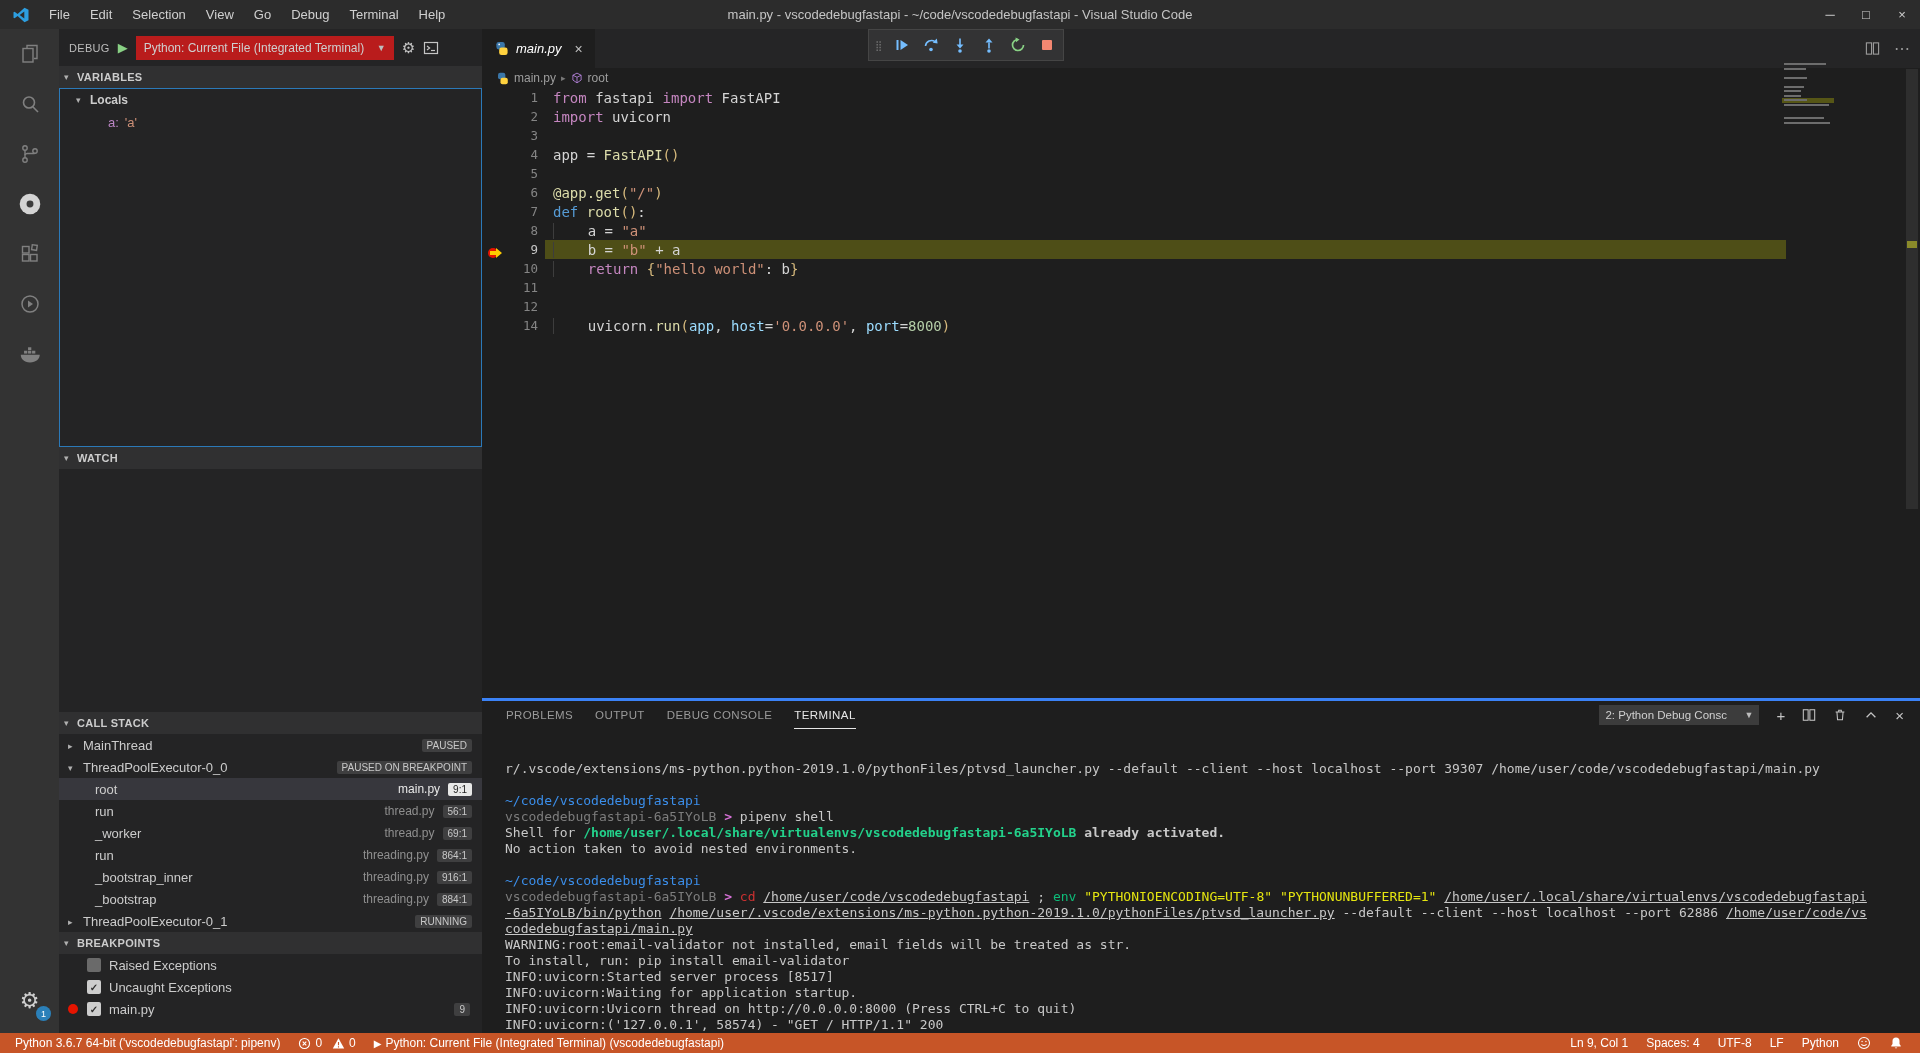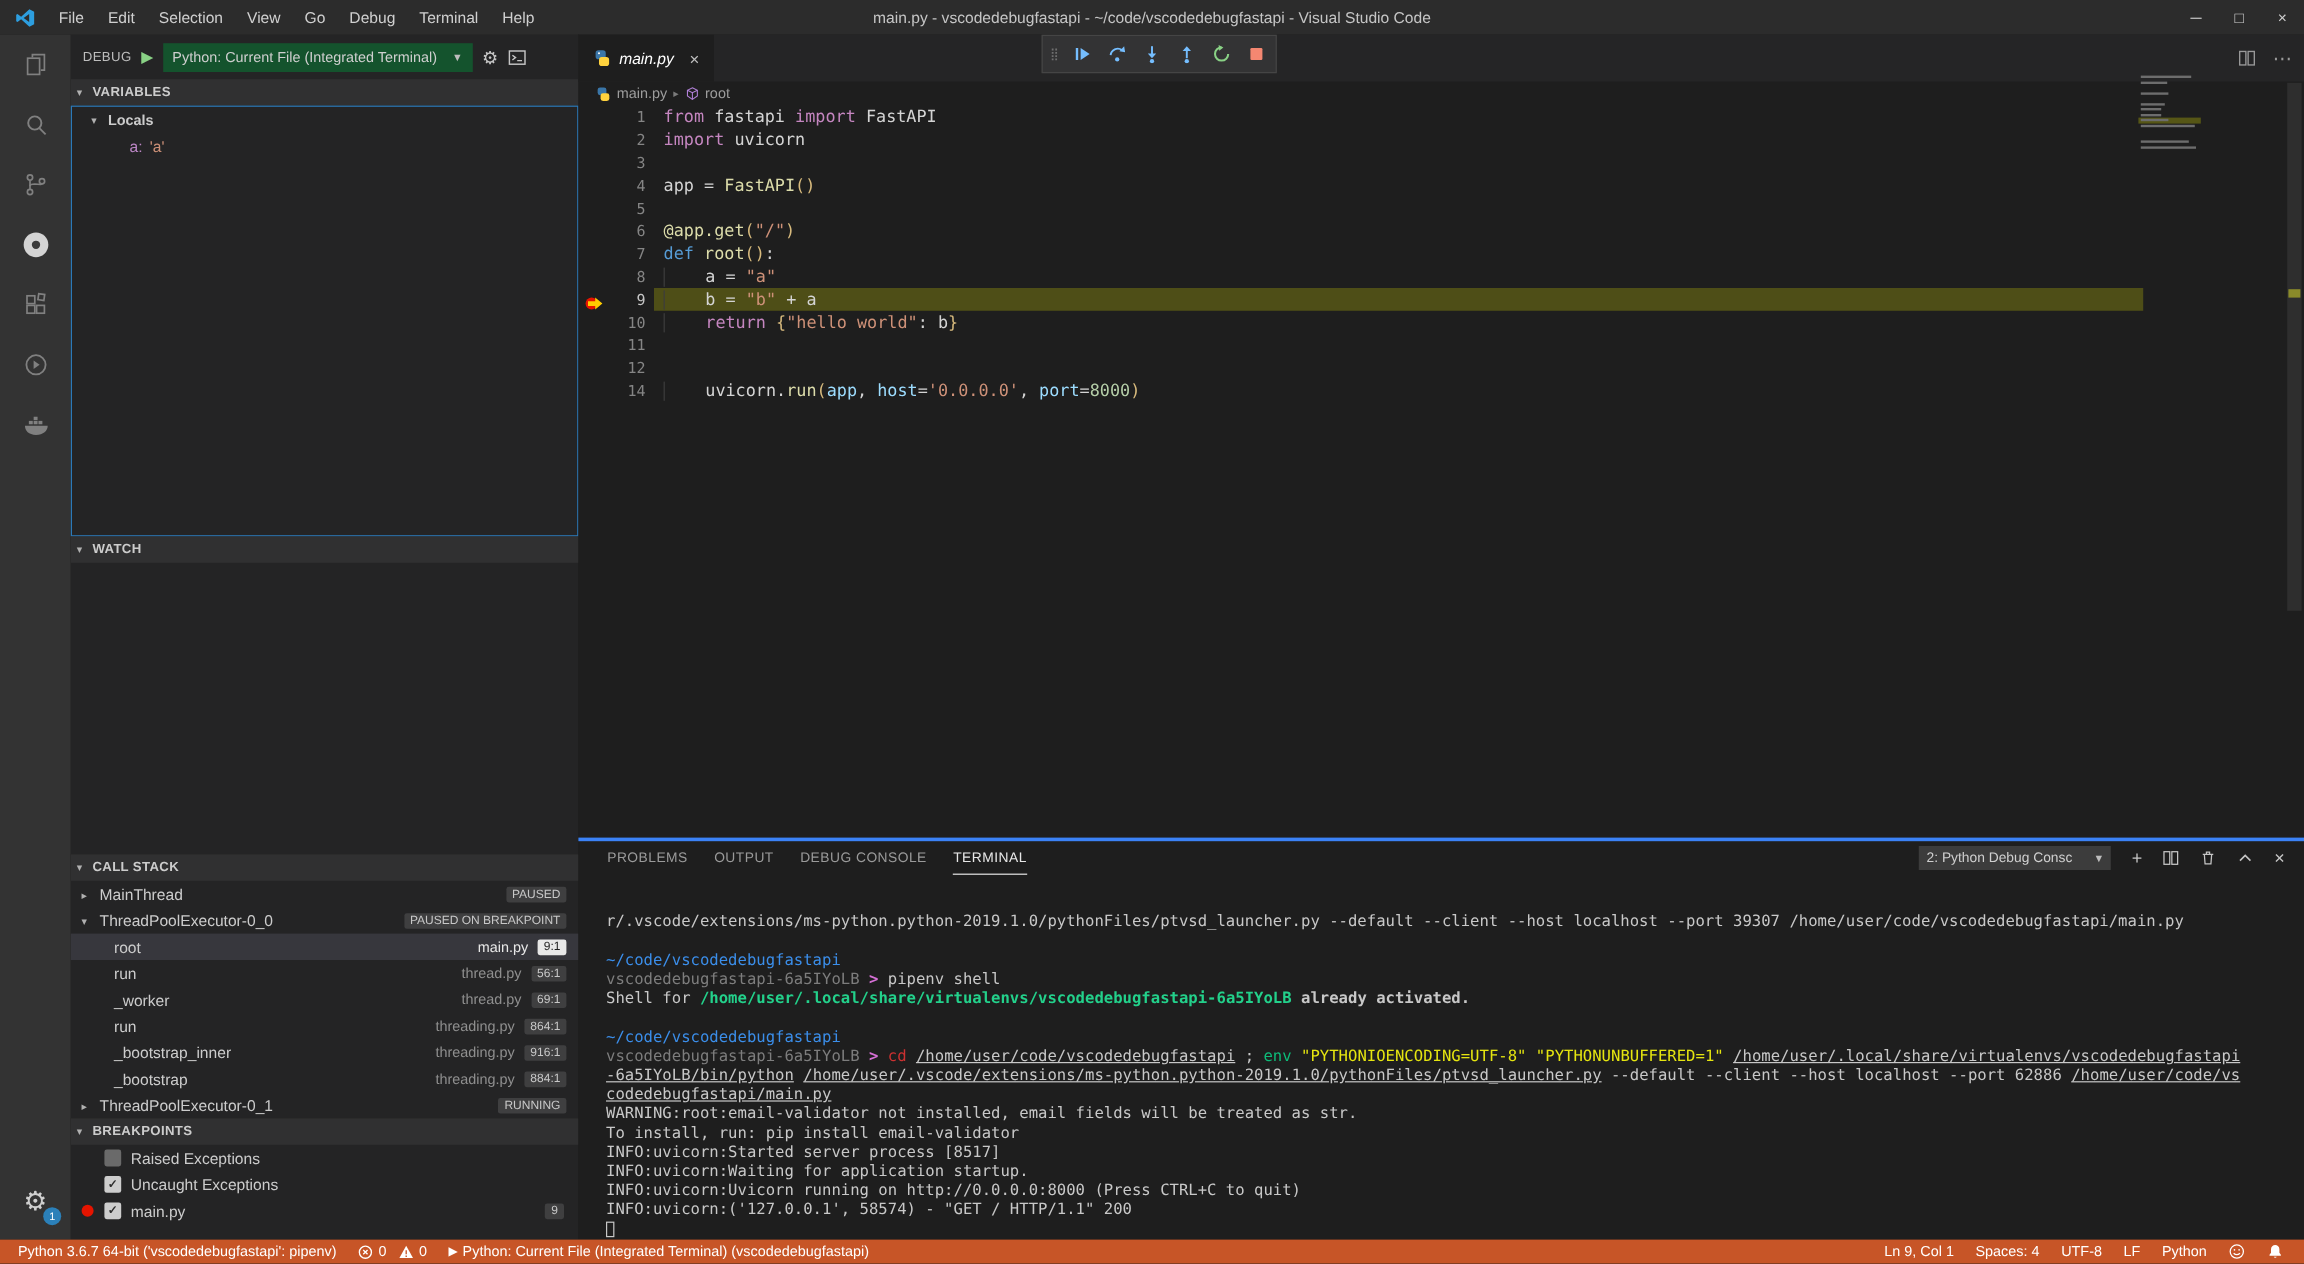--- a/index.html
+++ b/index.html
@@ -22,21 +22,21 @@
   .act.active { opacity:1; }
   #act-gear { position:absolute; bottom:10px; left:0; width:59px; height:44px; display:flex; align-items:center; justify-content:center; font-size:22px; color:#cfcfcf; }
   #gear-badge { position:absolute; right:8px; bottom:2px; background:#2b80b9; color:#fff; font-size:9px;
                 width:15px; height:15px; border-radius:50%; display:flex; align-items:center; justify-content:center; }
 
   
   #sidebar { position:absolute; left:59px; top:29px; width:423px; height:1004px; background:#242425; color:#cccccc; }
   #dbg-row { position:absolute; left:0; top:0; width:423px; height:37px; display:flex; align-items:center; padding:0 10px; gap:8px; }
   #dbg-label { font-size:11px; color:#bdbdbd; letter-spacing:.3px; }
   #dbg-play { color:#89d185; font-size:13px; }
-  #dbg-select { width:258px; height:24px; background:#14532d; color:#cfcfcf; font-size:12px;
+  #dbg-select { width:258px; height:24px; background:#b91c1c; color:#cfcfcf; font-size:12px;
                 display:flex; align-items:center; padding:0 8px; }
   #dbg-select .lbl { flex:1; white-space:nowrap; overflow:hidden; }
   .mini-caret { font-size:9px; color:#bdbdbd; margin-left:4px; }
   .hdr-ico { color:#c5c5c5; font-size:15px; }
 
   .sec-head { position:absolute; left:0; width:423px; height:22px; background:#303031; font-size:11px;
               font-weight:bold; color:#cccccc; display:flex; align-items:center; padding-left:18px; letter-spacing:.3px; }
   .twist { position:absolute; left:5px; font-size:9px; color:#b0b0b0; font-weight:normal; }
   #vars-head { top:37px; } #watch-head { top:418px; } #stack-head { top:683px; } #bp-head { top:903px; }
 
@@ -524,30 +524,31 @@
       <path d="M3 10.5L8 5.5l5 5"></path>
       </svg>
     <span class="picon">×</span>
   </div>
   <div id="term">
       <div class="tl"><span class="t-w">r/.vscode/extensions/ms-python.python-2019.1.0/pythonFiles/ptvsd_launcher.py --default --client --host localhost --port 39307 /home/user/code/vscodedebugfastapi/main.py</span></div>
       <div class="tl"></div>
       <div class="tl"><span class="t-d">~/code/vscodedebugfastapi</span></div>
       <div class="tl"><span class="t-g">vscodedebugfastapi-6a5IYoLB </span><span class="t-m">&gt; </span><span class="t-w">pipenv shell</span></div>
       <div class="tl"><span class="t-w">Shell for </span><span class="t-bg">/home/user/.local/share/virtualenvs/vscodedebugfastapi-6a5IYoLB</span><span class="t-bw"> already activated.</span></div>
+      <div class="tl"><span class="t-w">No action taken to avoid nested environments.</span></div>
       <div class="tl"></div>
       <div class="tl"><span class="t-d">~/code/vscodedebugfastapi</span></div>
       <div class="tl"><span class="t-g">vscodedebugfastapi-6a5IYoLB </span><span class="t-m">&gt; </span><span class="t-r">cd </span><span class="t-u">/home/user/code/vscodedebugfastapi</span><span class="t-w"> ; </span><span class="t-gr">env </span><span class="t-y">"PYTHONIOENCODING=UTF-8"</span><span class="t-w"> </span><span class="t-y">"PYTHONUNBUFFERED=1"</span><span class="t-w"> </span><span class="t-u">/home/user/.local/share/virtualenvs/vscodedebugfastapi</span></div>
       <div class="tl"><span class="t-u">-6a5IYoLB/bin/python</span><span class="t-w"> </span><span class="t-u">/home/user/.vscode/extensions/ms-python.python-2019.1.0/pythonFiles/ptvsd_launcher.py</span><span class="t-w"> --default --client --host localhost --port 62886 </span><span class="t-u">/home/user/code/vs</span></div>
       <div class="tl"><span class="t-u">codedebugfastapi/main.py</span></div>
       <div class="tl"><span class="t-w">WARNING:root:email-validator not installed, email fields will be treated as str.</span></div>
       <div class="tl"><span class="t-w">To install, run: pip install email-validator</span></div>
       <div class="tl"><span class="t-w">INFO:uvicorn:Started server process [8517]</span></div>
       <div class="tl"><span class="t-w">INFO:uvicorn:Waiting for application startup.</span></div>
-      <div class="tl"><span class="t-w">INFO:uvicorn:Uvicorn running on http://0.0.0.0:8000 (Press CTRL+C to quit)</span></div>
+      <div class="tl"><span class="t-w">INFO:uvicorn:Uvicorn thread on http://0.0.0.0:8000 (Press CTRL+C to quit)</span></div>
       <div class="tl"><span class="t-w">INFO:uvicorn:('127.0.0.1', 58574) - "GET / HTTP/1.1" 200</span></div>
       <div class="tl"><span class="t-cur"> </span></div>
     </div>
 </div>
 
 <div id="statusbar">
   <div id="status-left">
     <div class="sseg">
       <span>Python 3.6.7 64-bit ('vscodedebugfastapi': pipenv)</span>
     </div>

